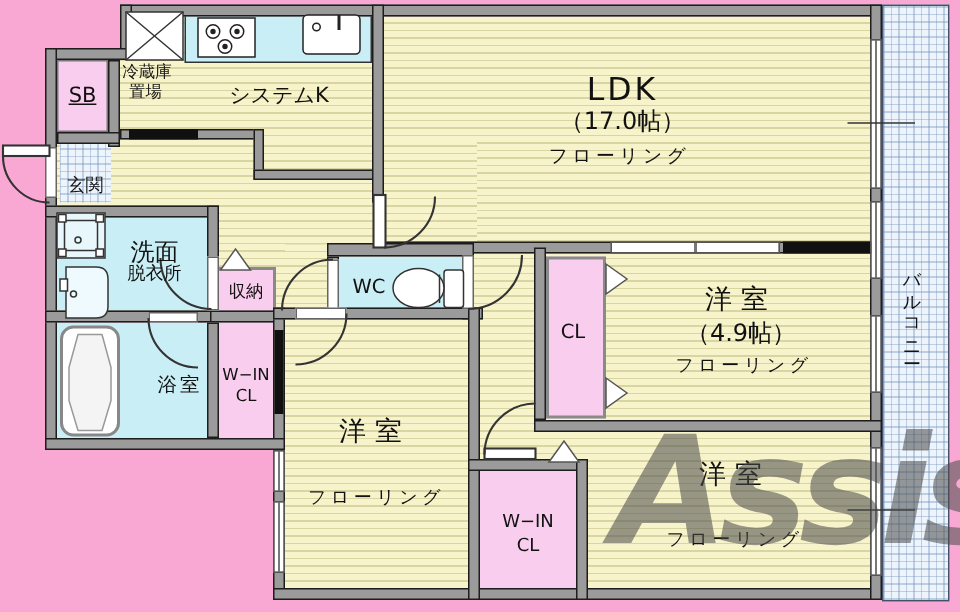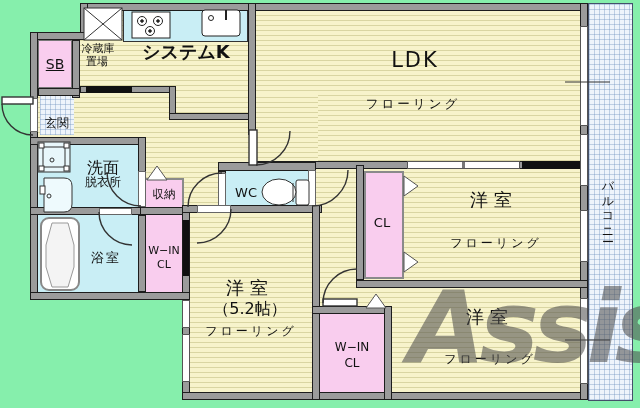--- a/index.html
+++ b/index.html
@@ -1,16 +1,16 @@
 <!DOCTYPE html>
 <html><head>
 <meta charset="utf-8">
 <style>
   html,body{margin:0;padding:0;background:#fff;}
-  #canvas{position:relative;width:640px;height:408px;background:#86efac;overflow:hidden;
+  #canvas{position:relative;width:640px;height:408px;background:#f9a8d4;overflow:hidden;
           font-family:"DejaVu Sans",sans-serif;}
   .floor{position:absolute;background:repeating-linear-gradient(180deg,#f7f3cb 0 4px,#d9d5a2 4px 5px);}
   .tile{position:absolute;background-color:#eef4fb;
         background-image:repeating-linear-gradient(90deg,rgba(110,145,190,.38) 0 1px,transparent 1px 5px),
                          repeating-linear-gradient(0deg,rgba(110,145,190,.38) 0 1px,transparent 1px 5px);
         border:1px solid #44506a;box-sizing:border-box;}
   .blue{position:absolute;background:#c9eef5;}
   .pink{position:absolute;background:#f9cdee;}
   .pinkbox{position:absolute;background:#f9cdee;border:2px solid #8a8a8a;box-sizing:border-box;}
   .wall{position:absolute;background:#9b9b9b;border:1px solid #1d1d1d;box-sizing:border-box;}
@@ -163,37 +163,38 @@
       <rect x="323" y="299" width="34" height="7" fill="#fff"></rect>
       <path d="M 323 303 A 34 34 0 0 1 357 269"></path>
     </g>
 
     <line x1="565" y1="82" x2="610" y2="82" stroke="#333"></line>
     <line x1="565" y1="340" x2="610" y2="340" stroke="#333"></line>
   </svg>
 
   <div class="lbl lblz" style="left:98px;top:48px;font-size:11px;">冷蔵庫</div>
   <div class="lbl lblz" style="left:97px;top:61px;font-size:11px;">置場</div>
-  <div class="lbl lblz" style="left:186px;top:52px;font-size:18px;font-weight:bold;">システムK</div>
+  <div class="lbl lblz" style="left:186px;top:64px;font-size:14px;">システムK</div>
   <div class="lbl lblz" style="left:55px;top:64px;font-size:14px;text-decoration:underline;">SB</div>
   <div class="lbl lblz" style="left:57px;top:123px;font-size:12px;">玄関</div>
   <div class="lbl lblz" style="left:415px;top:60px;font-size:21px;letter-spacing:2px;">LDK</div>
+  <div class="lbl lblz" style="left:415px;top:81px;font-size:16px;">（17.0帖）</div>
   <div class="lbl lblz" style="left:413px;top:104px;font-size:12.5px;letter-spacing:3px;">フローリング</div>
   <div class="lbl lblz" style="left:103px;top:168px;font-size:16px;">洗面</div>
   <div class="lbl lblz" style="left:103px;top:182px;font-size:12px;">脱衣所</div>
   <div class="lbl lblz" style="left:164px;top:195px;font-size:11.5px;">収納</div>
   <div class="lbl lblz" style="left:246px;top:192px;font-size:13px;">WC</div>
-  <div class="lbl lblz" style="left:106px;top:257px;font-size:13px;letter-spacing:2px;">浴室</div>
+  <div class="lbl lblz" style="left:120px;top:257px;font-size:13px;letter-spacing:2px;">浴室</div>
   <div class="lbl lblz" style="left:164px;top:250px;font-size:11px;">W−IN</div>
   <div class="lbl lblz" style="left:164px;top:264px;font-size:11px;">CL</div>
   <div class="lbl lblz" style="left:382px;top:222px;font-size:13px;">CL</div>
   <div class="lbl lblz" style="left:494px;top:200px;font-size:18px;letter-spacing:6px;">洋室</div>
+  <div class="lbl lblz" style="left:494px;top:222px;font-size:16px;">（4.9帖）</div>
   <div class="lbl lblz" style="left:496px;top:243px;font-size:12px;letter-spacing:3px;">フローリング</div>
   <div class="lbl lblz" style="left:250px;top:288px;font-size:18px;letter-spacing:6px;">洋室</div>
-  <div class="lbl lblz" style="left:250px;top:309px;font-size:16px;">（5.2帖）</div>
   <div class="lbl lblz" style="left:251px;top:331px;font-size:12px;letter-spacing:3px;">フローリング</div>
   <div class="lbl lblz" style="left:352px;top:347px;font-size:12px;">W−IN</div>
   <div class="lbl lblz" style="left:352px;top:363px;font-size:12px;">CL</div>
   <div class="lbl lblz" style="left:490px;top:317px;font-size:18px;letter-spacing:6px;">洋室</div>
   <div class="lbl lblz" style="left:490px;top:359px;font-size:12px;letter-spacing:3px;">フローリング</div>
   <div class="lbl lblz vtext" style="left:608px;top:205px;font-size:12px;">バルコニー</div>
 
   <div id="watermark">Assist</div>
 </div>
 

